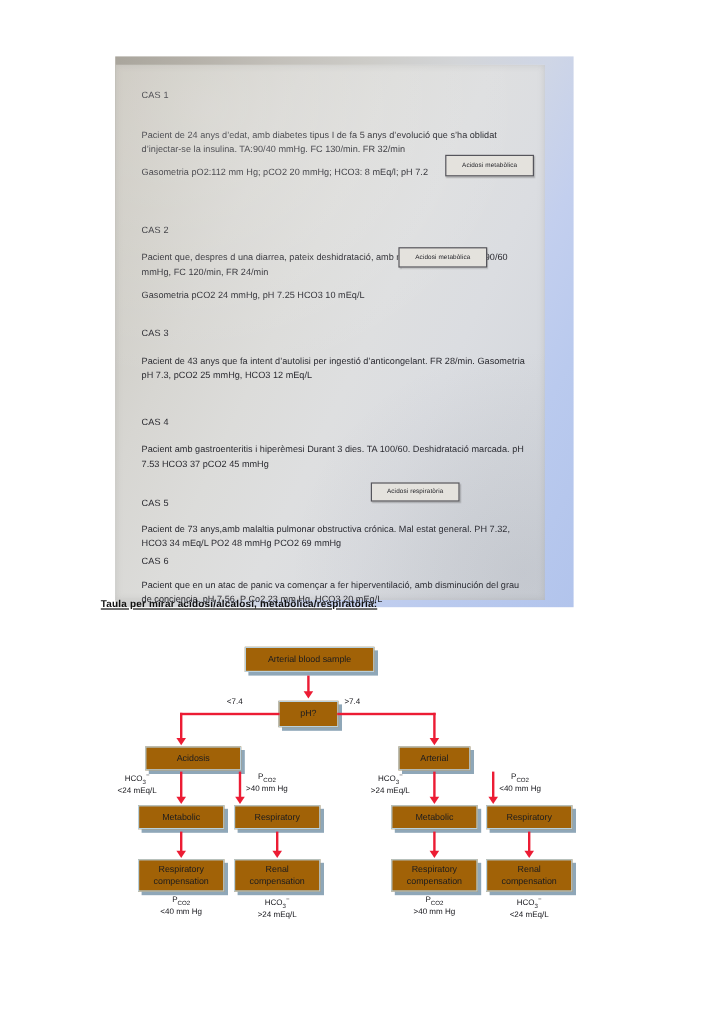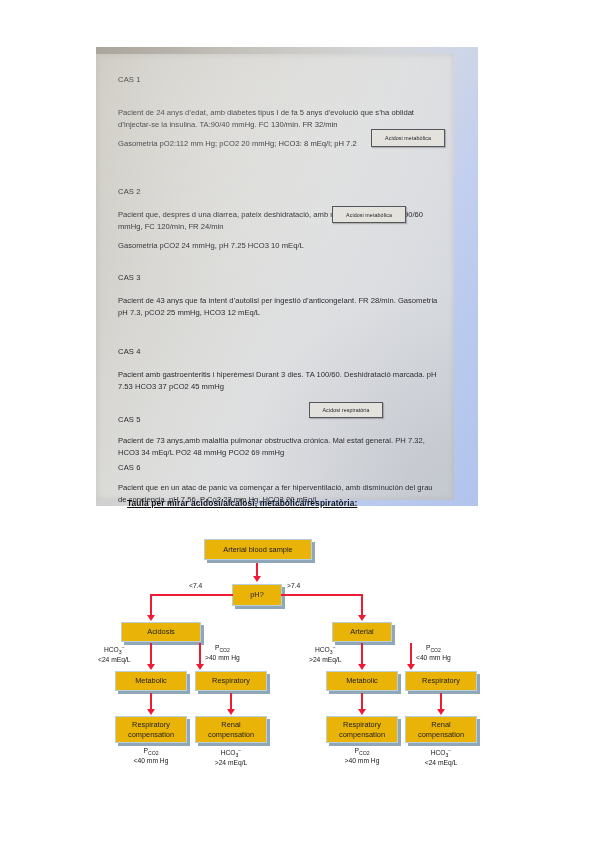--- a/index.html
+++ b/index.html
@@ -48,27 +48,27 @@
     font-size:5.3px;color:#1d1d22;letter-spacing:.1px;
     display:flex;align-items:center;justify-content:center;
     box-shadow:1px 1px 1px rgba(70,70,70,.3);
     white-space:nowrap;
   }
 
   
   #tabla-title{
     position:absolute;left:84px;top:498px;
     font-size:8.3px;font-weight:bold;color:#111;
-    text-decoration:underline;letter-spacing:.15px;margin-left:43px;
+    text-decoration:underline;letter-spacing:.15px;
   }
 
   
   #flow{position:absolute;left:84px;top:533px;width:430px;height:250px;}
   .node{
-    position:absolute;background:#eab308;
+    position:absolute;background:#a16207;
     border:0.9px solid #b9d0dc;
     box-shadow:3px 3px 0 0 #8fa7b8;
     display:flex;align-items:center;justify-content:center;
     text-align:center;color:#1b1b1f;
     font-size:7.4px;line-height:1.22;
     box-sizing:border-box;
   }
   .ann{
     position:absolute;color:#15151a;font-size:6.7px;
     line-height:1.22;text-align:center;white-space:nowrap;

